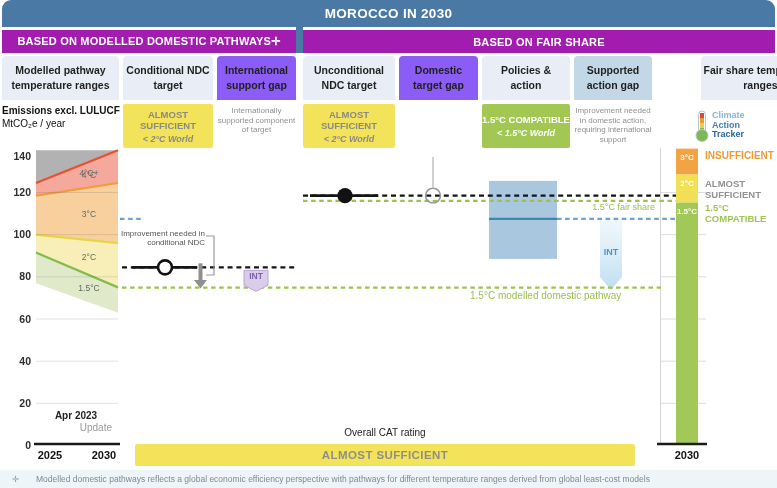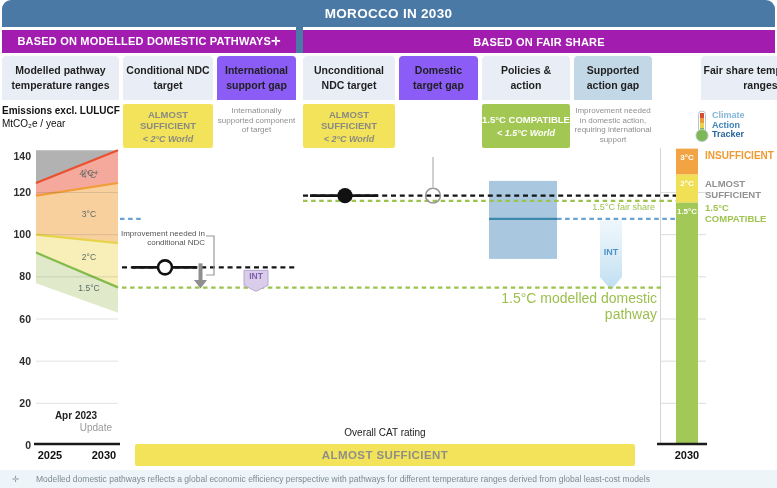--- a/index.html
+++ b/index.html
@@ -32,21 +32,21 @@
   .ylab1{left:2px;top:105px;font-weight:bold;font-size:10px;color:#111;}
   .ylab2{left:2px;top:118px;font-size:10px;color:#111;}
   .ytick{left:0;width:31px;text-align:right;font-size:10.5px;font-weight:600;color:#2e2e2e;}
   .xlab{width:34px;text-align:center;font-weight:bold;font-size:11px;color:#111;top:449px;}
   .apr1{left:40px;top:410px;width:72px;text-align:center;font-weight:bold;font-size:10px;color:#222;}
   .apr2{left:40px;top:422px;width:72px;text-align:right;font-size:10px;color:#999;}
   .bandlbl{position:absolute;width:40px;text-align:center;font-size:8.5px;color:#5d6a66;}
   .bandlbl.white{color:#fff;font-weight:bold;font-size:8px;}
   .improve-note{left:118px;top:229px;width:87px;text-align:right;font-size:8px;line-height:9px;color:#555;}
   .fairshare-lbl{left:520px;top:202px;width:135px;text-align:right;font-size:9px;color:#9cbf4e;}
-  .modelled-lbl{left:470px;top:290px;width:187px;text-align:right;font-size:14px;color:#9cbf4e;}
+  .modelled-lbl{left:470px;top:290px;width:187px;font-size:10px;color:#9cbf4e;}
   .int-lbl{width:24px;text-align:center;font-weight:bold;}
   .int-purple{left:244px;top:271px;font-size:8.5px;color:#7d5fad;}
   .int-blue{left:599px;top:247px;font-size:9px;color:#4e94c8;}
   .scale-lbl{left:705px;width:68px;font-weight:bold;font-size:9.5px;line-height:10.5px;}
   .s-orange{top:151px;color:#f09a32;font-size:10px;white-space:nowrap;}
   .s-gray{top:179px;color:#919191;}
   .s-green{top:203px;color:#a0c452;}
   
   .logo-text{left:712px;top:111px;font-size:9px;line-height:9.5px;}
   .lg1{color:#84b7d8;font-weight:bold;}

